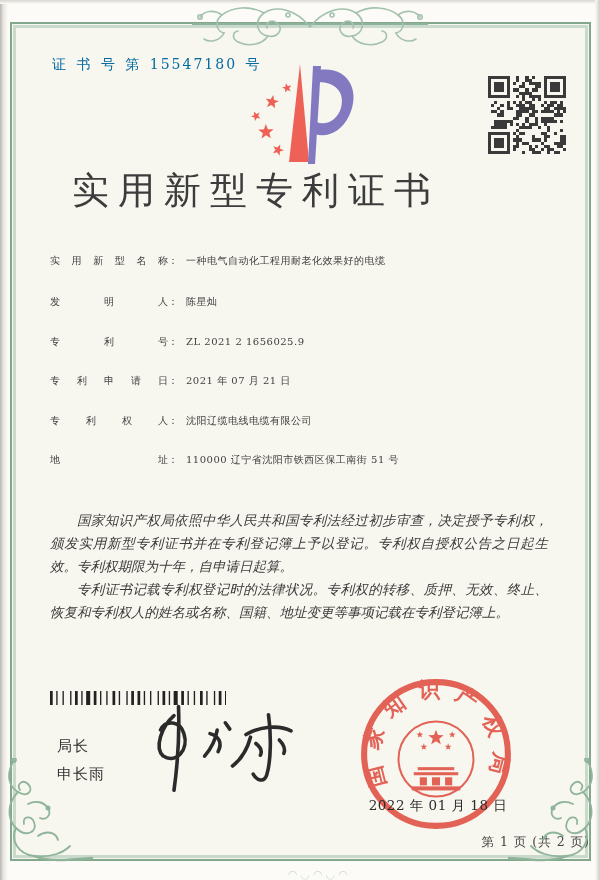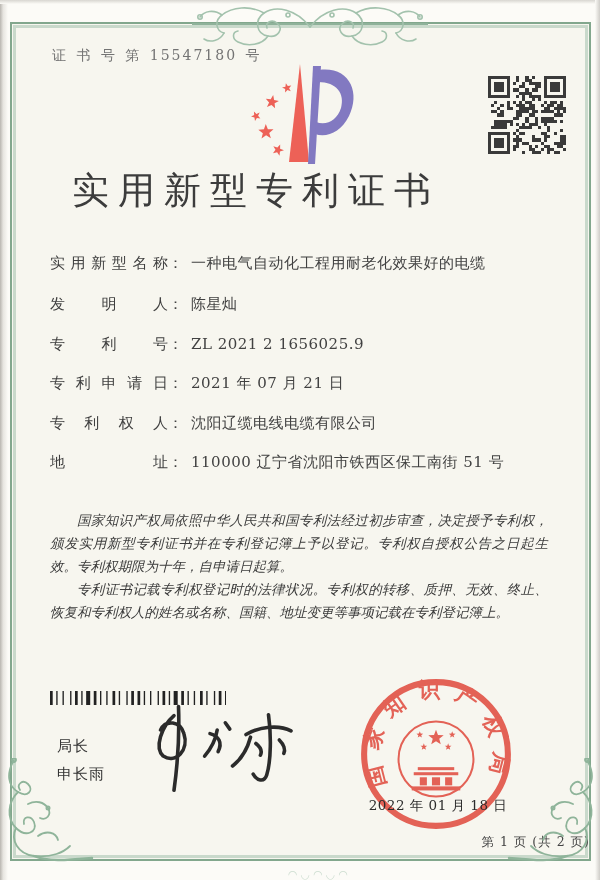--- a/index.html
+++ b/index.html
@@ -14,28 +14,28 @@
     background:linear-gradient(90deg,#b9b6b0 0,#e7e5e0 40%,#fcfbf7 100%);}
   .edge-top{position:absolute;left:0;top:0;width:600px;height:4px;
     background:linear-gradient(180deg,#d8d6d1 0,#fcfbf7 100%);}
   .edge-right{position:absolute;right:0;top:0;width:5px;height:880px;
     background:linear-gradient(270deg,#cfcdc8 0,#fcfbf7 100%);}
   
   .frame{position:absolute;left:10px;top:22px;right:9px;bottom:19px;
     border:2px solid #82a78d; background:#f7f6ef;}
   .frame-inner{position:absolute;inset:1px;border:3px solid #c9d9cb;}
   
-  .cert-no{position:absolute;left:52px;top:47px;font-size:14px;color:#737373;
+  .cert-no{position:absolute;left:52px;top:56px;font-size:14px;color:#0369a1;
     letter-spacing:2px;word-spacing:2px;}
   .logo{position:absolute;left:243px;top:58px;width:120px;height:118px;}
   .qr{position:absolute;left:488px;top:76px;width:78px;height:78px;}
   .title{position:absolute;left:0;top:166px;width:512px;text-align:center;
     font-size:37px;letter-spacing:9px;color:#3c3c3c;font-weight:500;}
   
-  .row{position:absolute;left:50px;font-size:15px;color:#414141;white-space:nowrap;}
+  .row{position:absolute;left:50px;font-size:10px;color:#414141;white-space:nowrap;}
   .lbl{display:inline-block;width:118px;text-align:justify;text-align-last:justify;
     color:#3f3f3f;}
   .colon{display:inline-block;margin-right:8px;}
   .val{letter-spacing:0.5px;}
   .row2{position:absolute;left:300px;top:0;}
   .lbl2{letter-spacing:2px;}
   
   .paras{position:absolute;left:50px;top:509px;width:498px;
     font-size:13.5px;line-height:23px;color:#3b3b3b;font-style:italic;
     text-align:justify;}

